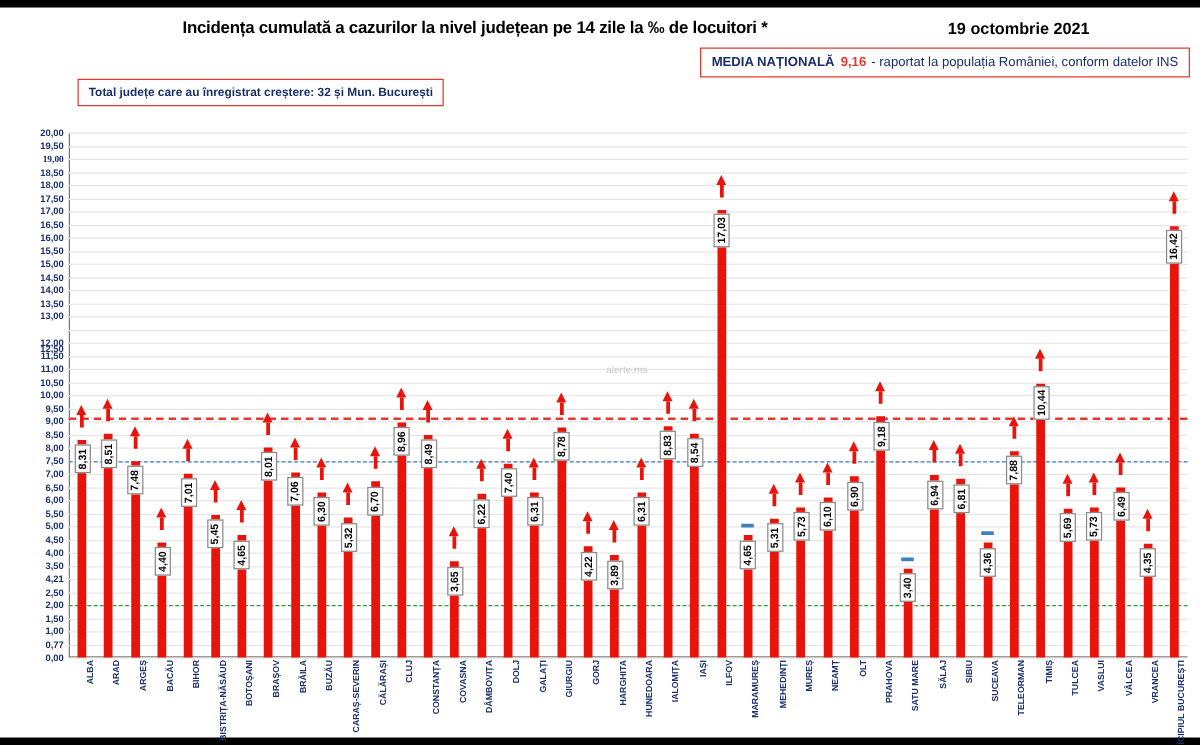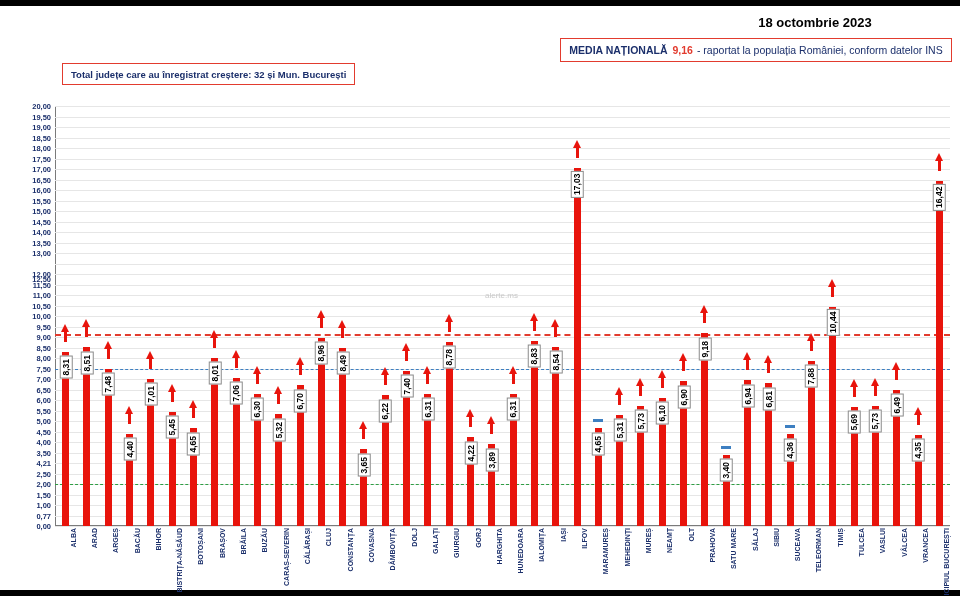--- a/index.html
+++ b/index.html
@@ -132,21 +132,22 @@
   .watermark{
     position:absolute;left:430px;top:185px;
     font-size:8px;color:#c9c9c9;
   }
 </style>
 </head>
 <body>
 
 <div id="frame">
 
-  <div class="date">18 octombrie 2023</div>
+  <div class="title">Incidența cumulată a cazurilor la nivel județean pe 14 zile la ‰ de locuitori *</div>
+  <div class="date">19 octombrie 2021</div>
 
   <div class="national-box">
     <span class="lbl">MEDIA NAȚIONALĂ</span>
     <span class="val">9,16</span>
     <span class="rest">-  raportat la populația României, conform datelor INS</span>
   </div>
 
   <div class="total-box">Total județe care au înregistrat creștere:  32 și Mun. București</div>
 
   <div id="plot">
@@ -183,21 +184,21 @@
         <div class="ytick" style="top: 126px;">14,00</div>
         <div class="ytick" style="top: 115.5px;">14,50</div>
         <div class="ytick" style="top: 105px;">15,00</div>
         <div class="ytick" style="top: 94.5px;">15,50</div>
         <div class="ytick" style="top: 84px;">16,00</div>
         <div class="ytick" style="top: 73.5px;">16,50</div>
         <div class="ytick" style="top: 63px;">17,00</div>
         <div class="ytick" style="top: 52.5px;">17,50</div>
         <div class="ytick" style="top: 42px;">18,00</div>
         <div class="ytick" style="top: 31.5px;">18,50</div>
-        <div class="ytick" style="top: 21px;">19,00</div>
+        <div class="ytick" style="top: 21px; font-family: Liberation Serif, serif;">19,00</div>
         <div class="ytick" style="top: 10.5px;">19,50</div>
         <div class="ytick" style="top: 0px;">20,00</div>
       </div>
     <div id="grid">
         <div class="gridline" style="top: 420px;"></div>
         <div class="gridline" style="top: 409.5px;"></div>
         <div class="gridline" style="top: 399px;"></div>
         <div class="gridline" style="top: 388.5px;"></div>
         <div class="gridline" style="top: 378px;"></div>
         <div class="gridline" style="top: 367.5px;"></div>

